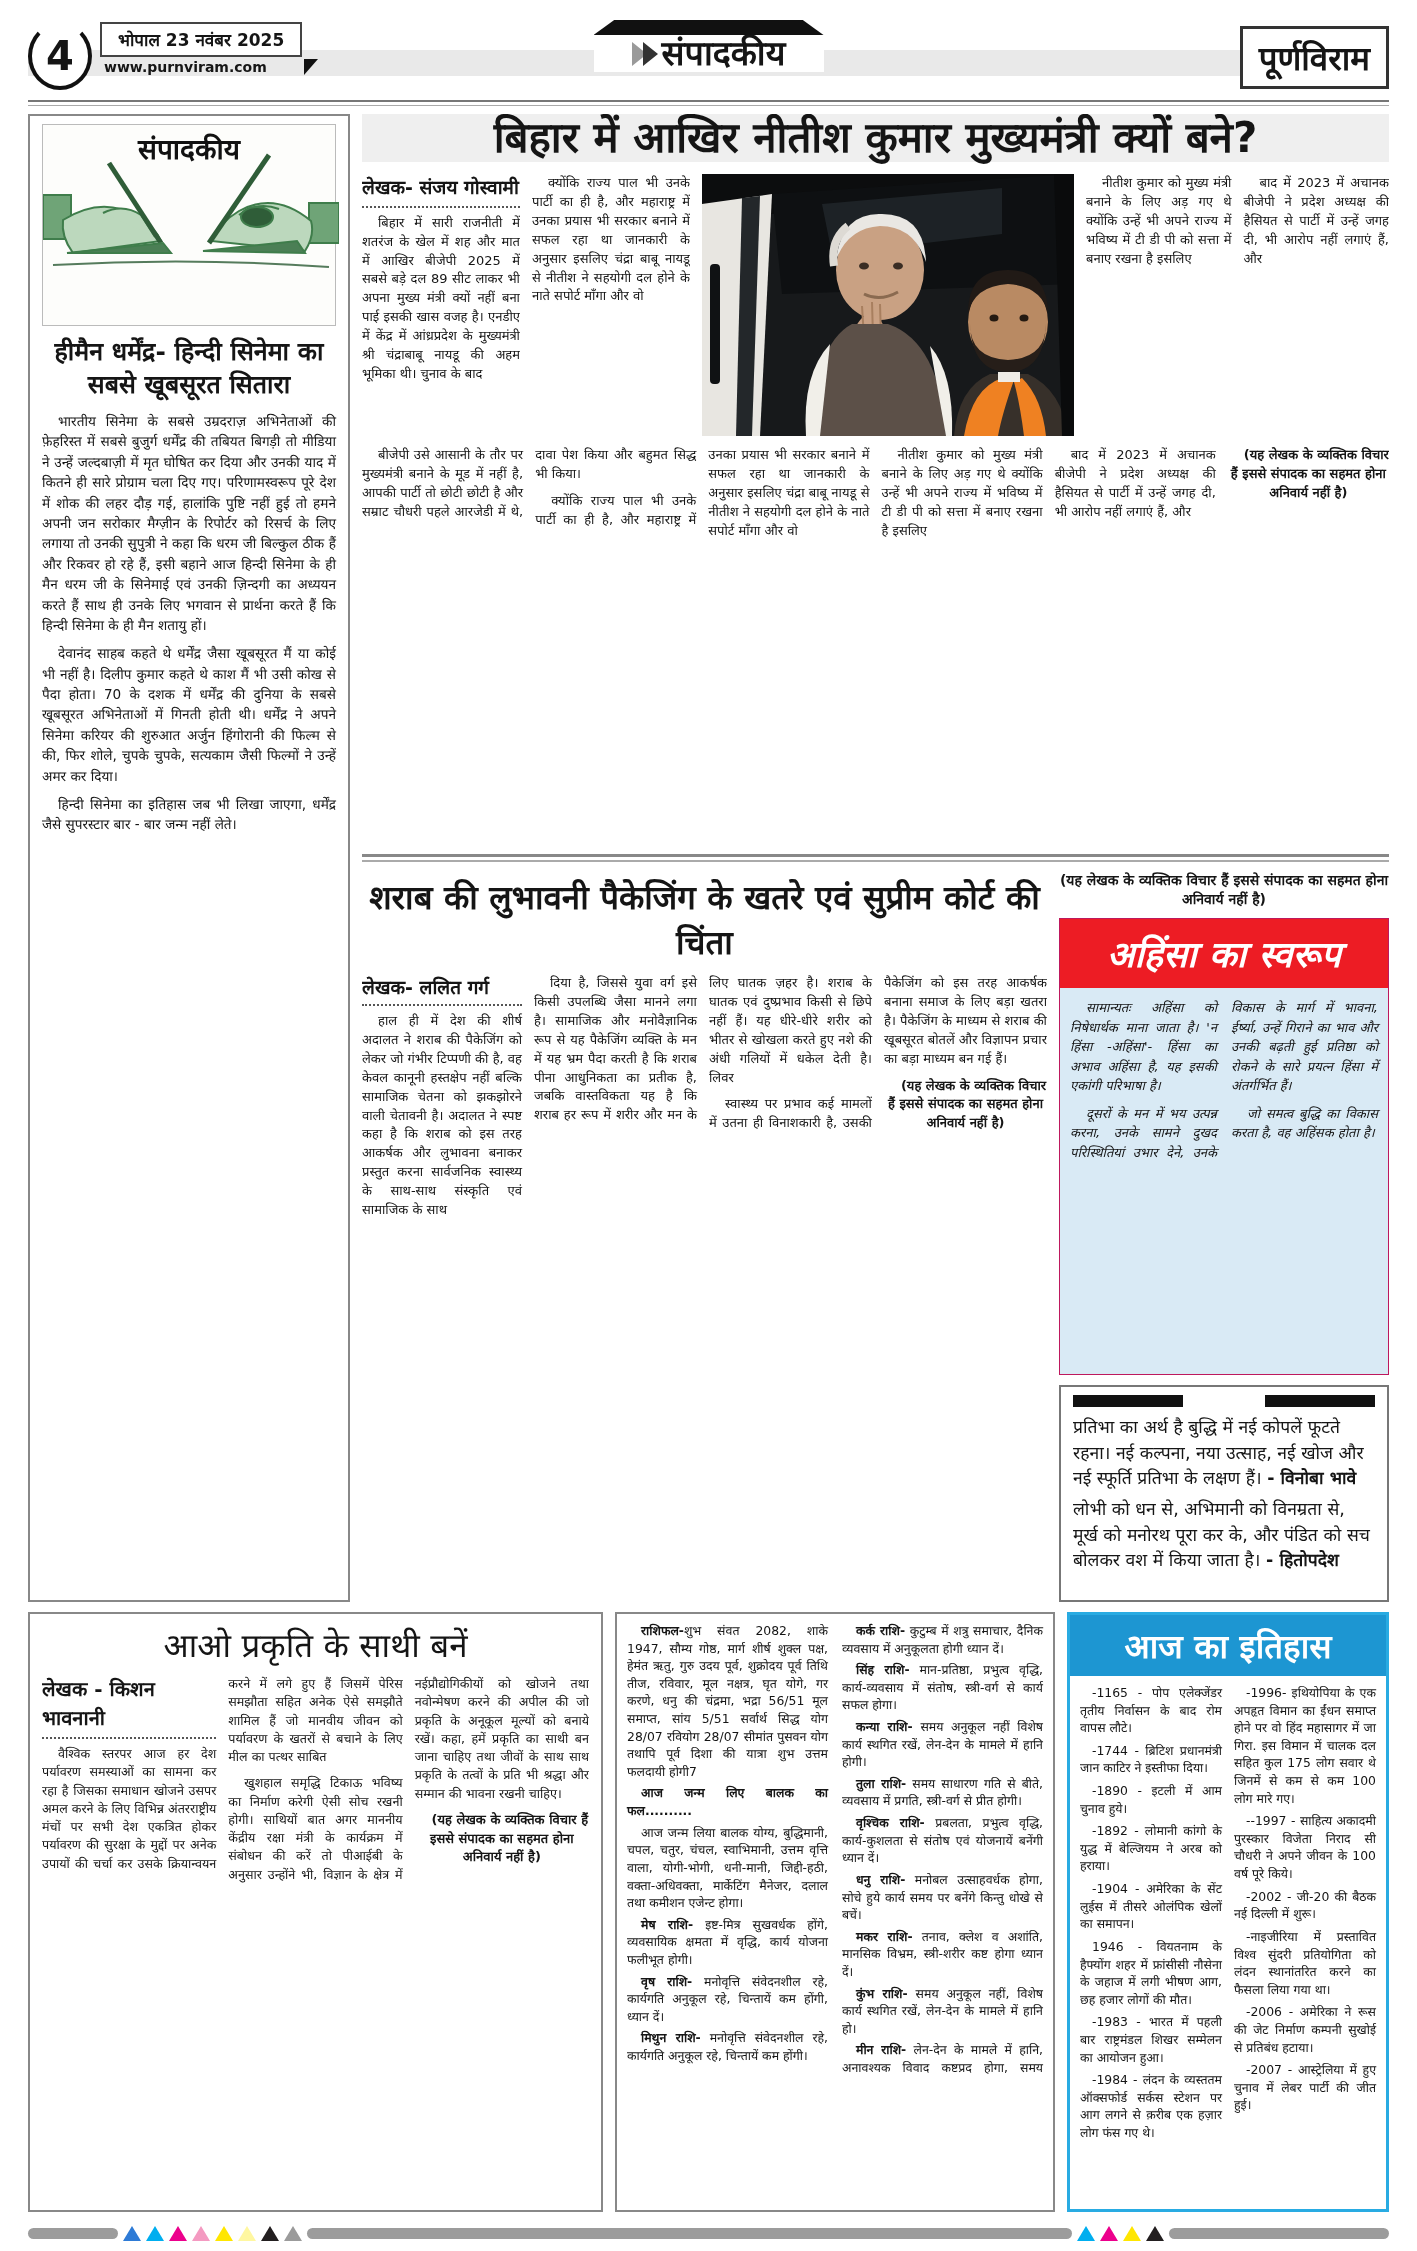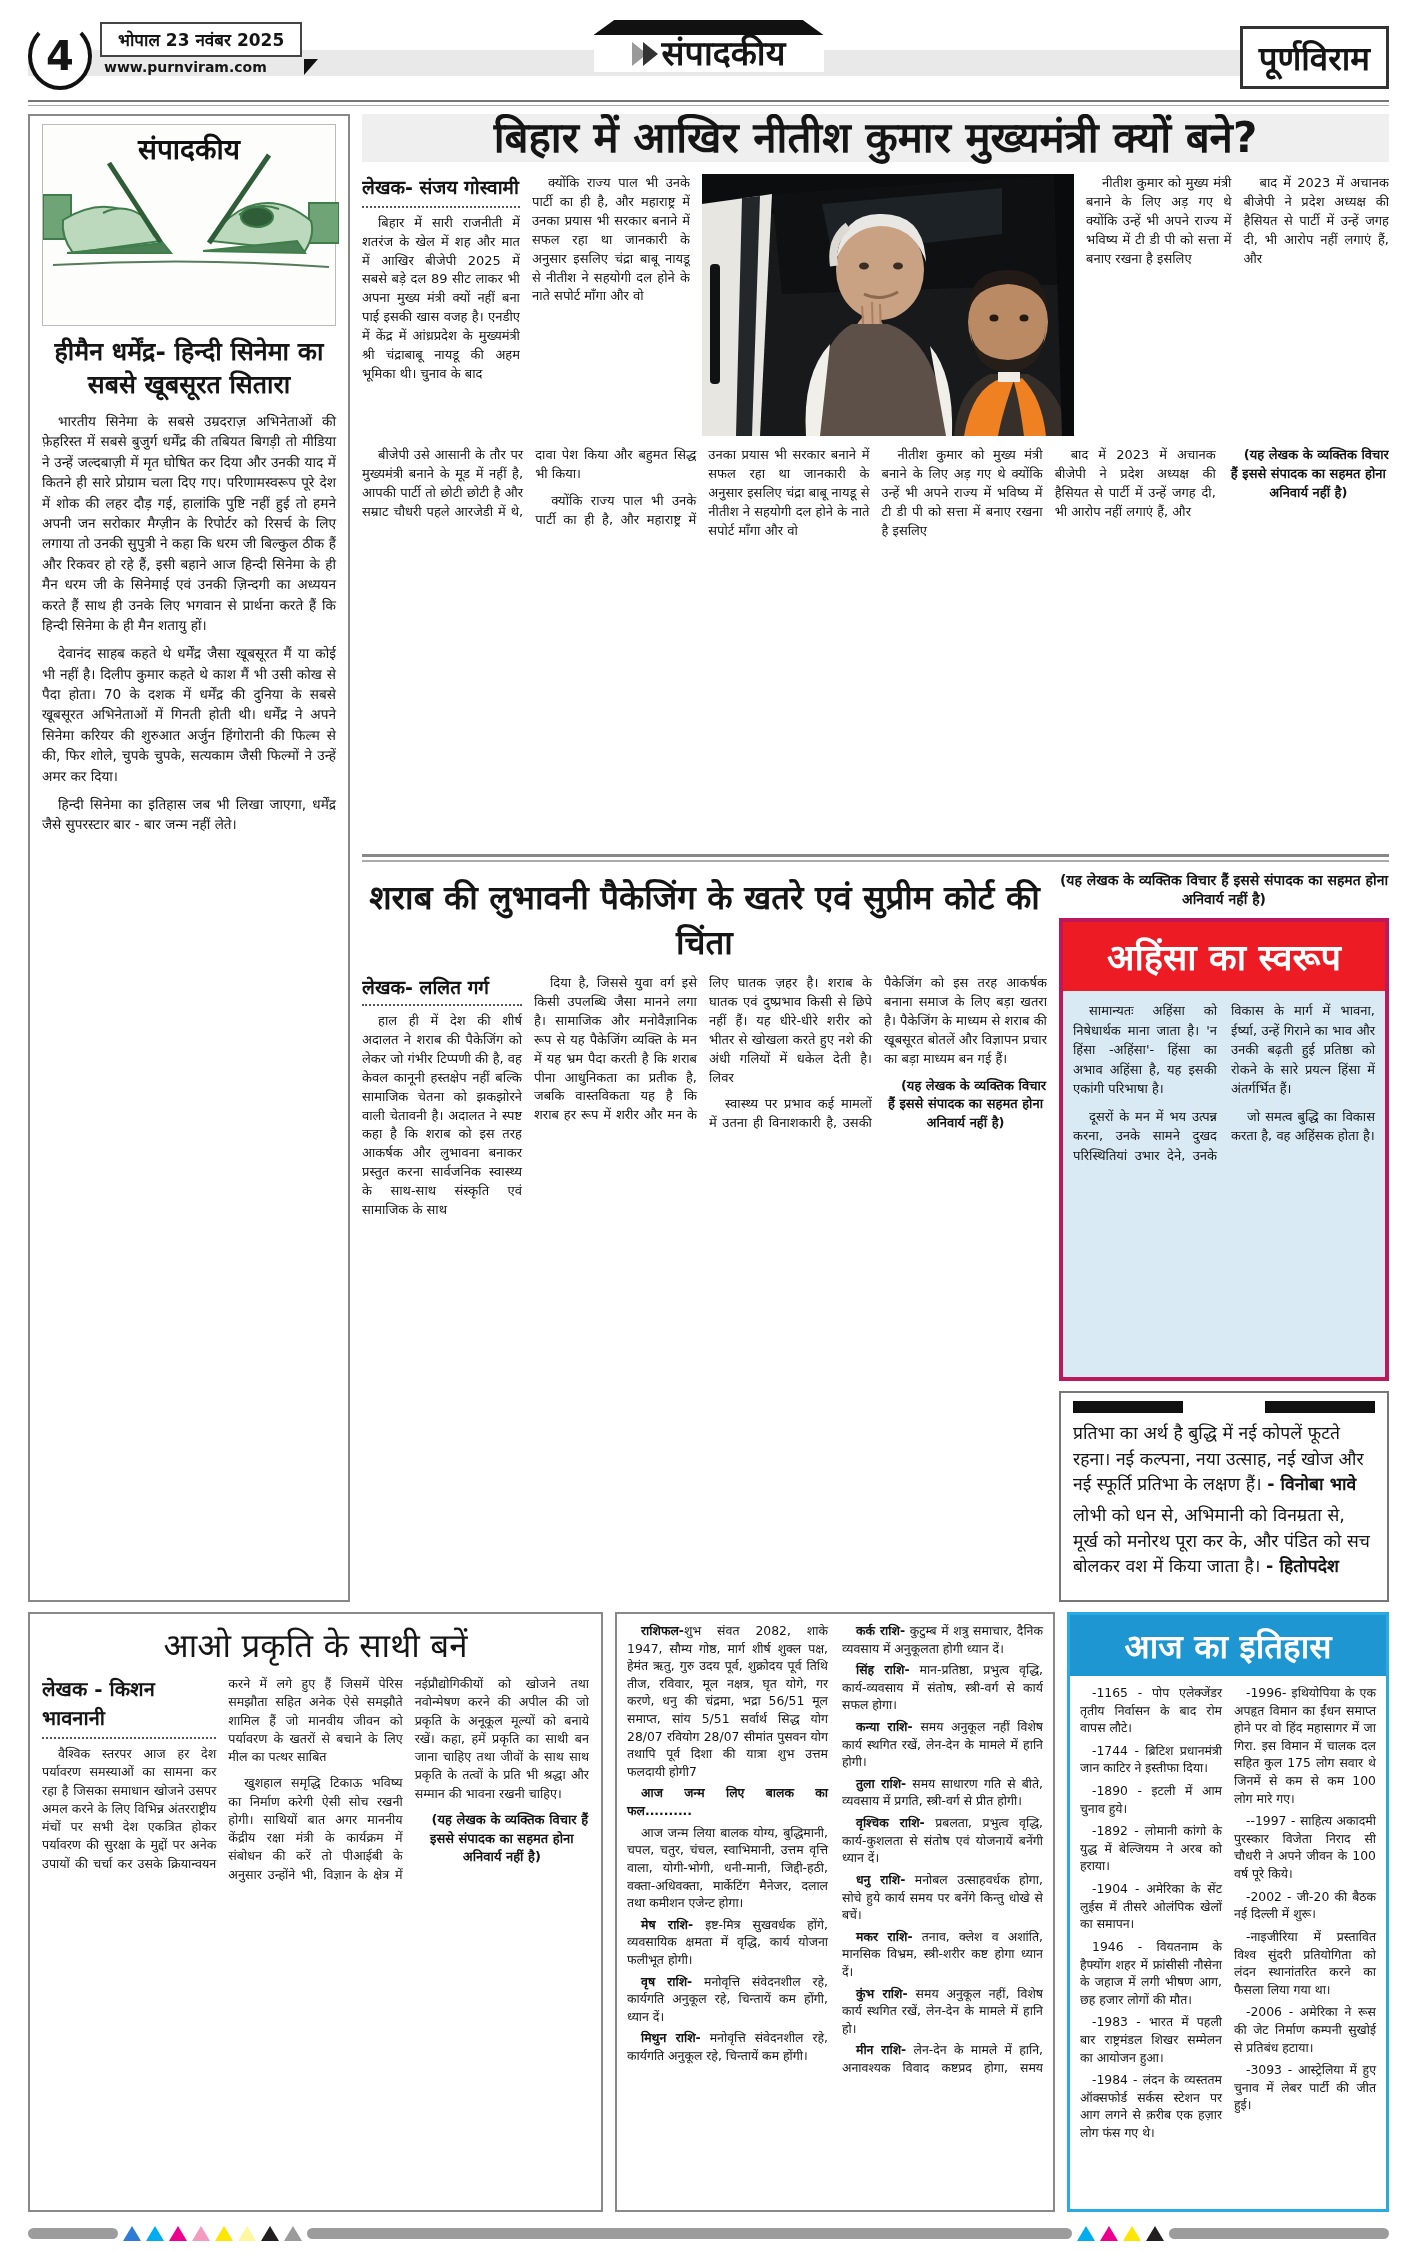--- a/index.html
+++ b/index.html
@@ -47,21 +47,21 @@
   .photo-fig{position:relative;background:#101010;overflow:hidden;}
   .ma-right2{column-count:2;column-gap:12px;font-size:13px;line-height:1.45;overflow:hidden;}
   .ma-bottom{column-count:6;column-gap:12px;column-fill:balance;font-size:13px;line-height:1.45;height:400px;overflow:hidden;margin-top:10px;}
   .divider{border-top:3px solid #888;border-bottom:2px solid #aaa;height:3px;margin:8px 0;}
   .second-row{display:flex;gap:12px;flex:1;overflow:hidden;}
   .liquor{flex:1;overflow:hidden;}
   .liquor-headline{font-size:33px;font-weight:bold;text-align:center;margin:4px 0 10px 0;}
   .liq-grid{display:grid;grid-template-columns:160px 1fr;gap:12px;}
   .liq-body{column-count:3;column-gap:12px;font-size:13px;line-height:1.45;height:560px;overflow:hidden;}
   .right-col{width:330px;display:flex;flex-direction:column;gap:10px;overflow:hidden;}
-  .ahimsa{border:4px solid #be185d;}
+  .ahimsa{border:1px solid #be185d;font-style:italic;}
   .ahimsa-head{background:#ed1c24;color:#fff;font-size:36px;font-weight:bold;text-align:center;padding:10px 4px;}
   .ahimsa-body{background:#d9eaf5;column-count:2;column-gap:14px;font-size:13px;line-height:1.5;padding:10px;height:366px;overflow:hidden;}
   .quotes-box{border:2px solid #777;padding:8px 12px;flex:1;overflow:hidden;position:relative;}
   .qbars{display:flex;justify-content:space-between;margin-bottom:8px;}
   .qbar{width:110px;height:12px;background:#111;}
   .quote{font-size:17.5px;line-height:1.45;margin:0 0 6px 0;}
   .q-author{font-weight:bold;}
   
   .bottom-section{display:flex;gap:12px;height:600px;margin-top:10px;overflow:hidden;}
   .nature{width:575px;box-sizing:border-box;border:2px solid #888;padding:6px 12px;overflow:hidden;}
@@ -310,21 +310,21 @@
           <p>-1892 - लोमानी कांगो के युद्ध में बेल्जियम ने अरब को हराया।</p>
           <p>-1904 - अमेरिका के सेंट लुईस में तीसरे ओलंपिक खेलों का समापन।</p>
           <p>1946 - वियतनाम के हैफ्योंग शहर में फ्रांसीसी नौसेना के जहाज में लगी भीषण आग, छह हजार लोगों की मौत।</p>
           <p>-1983 - भारत में पहली बार राष्ट्रमंडल शिखर सम्मेलन का आयोजन हुआ।</p>
           <p>-1984 - लंदन के व्यस्ततम ऑक्सफोर्ड सर्कस स्टेशन पर आग लगने से क़रीब एक हज़ार लोग फंस गए थे।</p>
           <p>-1996- इथियोपिया के एक अपहृत विमान का ईंधन समाप्त होने पर वो हिंद महासागर में जा गिरा. इस विमान में चालक दल सहित कुल 175 लोग सवार थे जिनमें से कम से कम 100 लोग मारे गए।</p>
           <p>--1997 - साहित्य अकादमी पुरस्कार विजेता निराद सी चौधरी ने अपने जीवन के 100 वर्ष पूरे किये।</p>
           <p>-2002 - जी-20 की बैठक नई दिल्ली में शुरू।</p>
           <p>-नाइजीरिया में प्रस्तावित विश्व सुंदरी प्रतियोगिता को लंदन स्थानांतरित करने का फैसला लिया गया था।</p>
           <p>-2006 - अमेरिका ने रूस की जेट निर्माण कम्पनी सुखोई से प्रतिबंध हटाया।</p>
-          <p>-3093 - आस्ट्रेलिया में हुए चुनाव में लेबर पार्टी की जीत हुई।</p>
+          <p>-2007 - आस्ट्रेलिया में हुए चुनाव में लेबर पार्टी की जीत हुई।</p>
         </div>
       </div>
     </div>
   </div>
 
   <div class="regmarks">
     <div class="pill" style="width:90px;"></div>
     <span class="tri" style="border-bottom-color:#2e7bd6;"></span>
     <span class="tri" style="border-bottom-color:#00aeef;"></span>
     <span class="tri" style="border-bottom-color:#ec008c;"></span>

